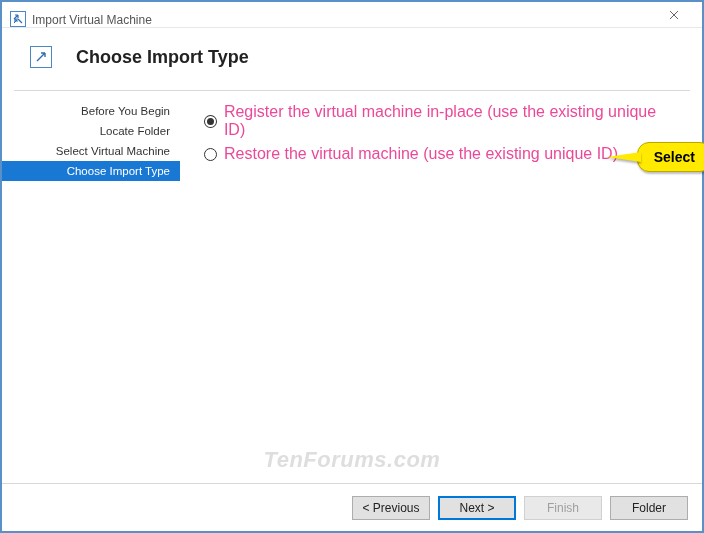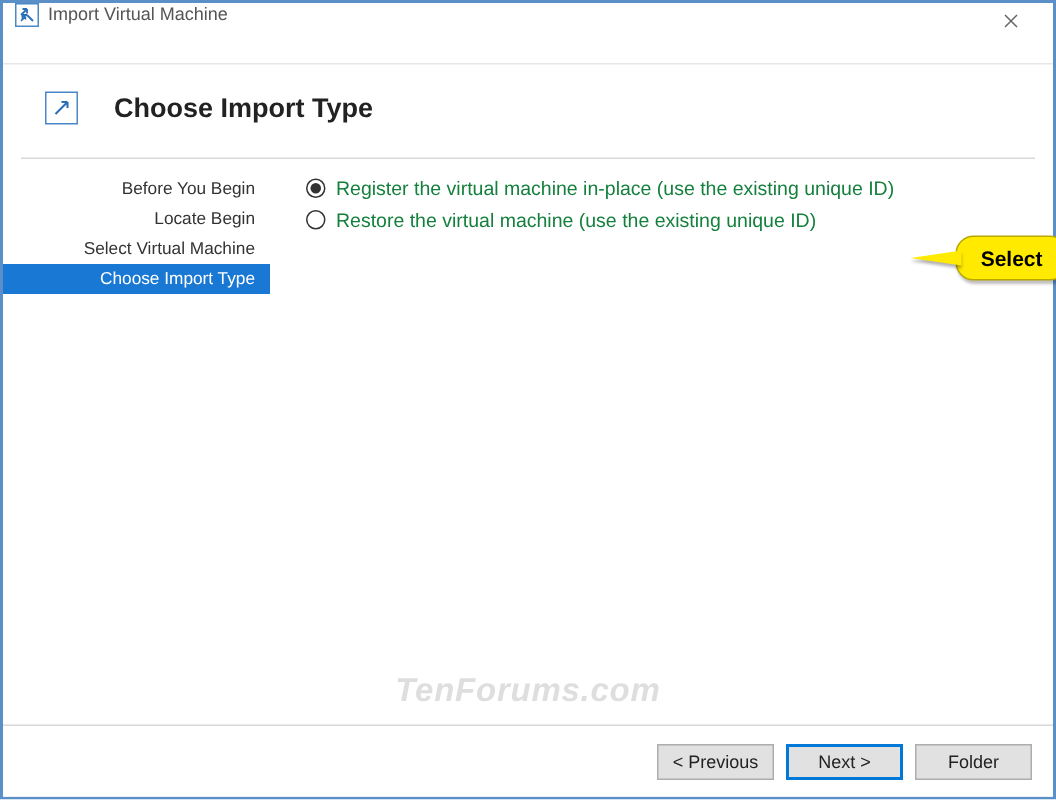--- a/index.html
+++ b/index.html
@@ -1,39 +1,39 @@
 <!DOCTYPE html>
 <html><head>
 <meta charset="utf-8">
 <style>
 * { box-sizing: border-box; margin: 0; padding: 0; }
 body { font-family: "Segoe UI", Tahoma, sans-serif; font-size: 12px; color: #000; background: #fff; width: 704px; height: 533px; position: relative; }
 .outer { border: 2px solid #5b8fc7; width: 704px; height: 533px; background: #fff; }
 .window { width: 700px; height: 529px; background: #fff; position: relative; }
-.titlebar { height: 41px; display: flex; align-items: flex-start; padding: 0 8px; border-bottom: 1px solid #e8e8e8; }
+.titlebar { height: 26px; display: flex; align-items: flex-end; padding: 0 8px; border-bottom: 1px solid #e8e8e8; }
 .title-icon { width: 16px; height: 16px; border: 1px solid #4a88c7; background: #fff; display: flex; align-items: center; justify-content: center; margin-right: 6px; }
 .title-icon svg { width: 10px; height: 10px; }
 .titlebar-text { font-size: 12px; color: #555; flex: 1; }
 .close-icon { width: 40px; height: 24px; display: flex; align-items: center; justify-content: center; color: #888; font-size: 14px; }
 .header { display: flex; align-items: center; padding: 18px 0 22px 28px; }
 .header-icon { width: 22px; height: 22px; border: 1px solid #4a88c7; background: #fff; display: flex; align-items: center; justify-content: center; margin-right: 24px; }
 .header-icon svg { width: 14px; height: 14px; }
 .header-title { font-size: 18px; color: #222; font-weight: 600; }
 .divider { height: 1px; background: #d8d8d8; margin: 0 12px; }
 .content { display: flex; height: 370px; }
 .sidebar { width: 178px; padding: 10px 0; text-align: right; }
 .side-item { padding: 4px 10px; font-size: 11.5px; color: #333; cursor: pointer; }
 .side-item.active { background: #1978d4; color: #fff; }
 .main { flex: 1; padding: 12px 24px 12px 24px; position: relative; }
 .prompt { font-size: 12px; color: #222; margin-bottom: 12px; }
 .radio-group { }
 .radio-row { display: flex; align-items: center; margin-bottom: 6px; }
 .radio-circle { width: 13px; height: 13px; border: 1px solid #333; border-radius: 50%; margin-right: 7px; display: flex; align-items: center; justify-content: center; background: #fff; }
 .radio-circle.checked::after { content: ""; width: 7px; height: 7px; background: #333; border-radius: 50%; display: block; }
-.radio-label { font-size: 13px; color: #15803d; }
+.radio-label { font-size: 16px; color: #ec4899; }
 .callout { position: absolute; top: 51px; right: -10px; display: flex; align-items: center; }
 .callout-tail { width: 0; height: 0; border-top: 5px solid transparent; border-bottom: 5px solid transparent; border-right: 34px solid #ffea00; filter: drop-shadow(0 2px 1px rgba(0,0,0,0.3)); }
 .callout-body { background: #ffea00; border: 1px solid #b8a800; border-radius: 12px; padding: 6px 16px; font-weight: bold; font-size: 14px; color: #000; box-shadow: 1px 2px 2px rgba(0,0,0,0.25); margin-left: -4px; }
 .buttonbar { position: absolute; bottom: 0; left: 0; right: 0; border-top: 1px solid #d8d8d8; height: 48px; display: flex; align-items: center; justify-content: flex-end; padding: 4px 14px; gap: 8px; background: #fff; }
 .btn { min-width: 78px; height: 24px; font-size: 12px; background: #e1e1e1; border: 1px solid #adadad; cursor: pointer; display: flex; align-items: center; justify-content: center; color: #222; }
 .btn.default { background: #e1e1e1; border: 2px solid #0078d7; text-align: right; }
 .btn.disabled { color: #a0a0a0; border: 1px solid #d0d0d0; background: #e9e9e9; }
 .watermark { position: absolute; left: 0; right: 0; bottom: 58px; text-align: center; font-size: 22px; font-weight: bold; color: rgba(160,160,160,0.35); letter-spacing: 0.5px; text-shadow: 0 1px 0 rgba(255,255,255,0.5); pointer-events: none; font-style: italic; }
 </style>
 </head>
@@ -64,21 +64,21 @@
           </svg>
     </span>
     <span class="header-title">Choose Import Type</span>
   </div>
 
   <div class="divider"></div>
 
   <div class="content">
     <div class="sidebar">
       <div class="side-item">Before You Begin</div>
-      <div class="side-item">Locate Begin</div>
+      <div class="side-item">Locate Folder</div>
       <div class="side-item">Select Virtual Machine</div>
       <div class="side-item active">Choose Import Type</div>
     </div>
 
     <div class="main">
       <div class="radio-group">
         <div class="radio-row">
           <span class="radio-circle checked"></span>
           <span class="radio-label">Register the virtual machine in-place (use the existing unique ID)</span>
         </div>
@@ -93,16 +93,17 @@
         <div class="callout-body">Select</div>
       </div>
     </div>
   </div>
 
   <div class="watermark">TenForums.com</div>
 
   <div class="buttonbar">
     <button class="btn">&lt; Previous</button>
     <button class="btn default">Next &gt;</button>
+    <button class="btn disabled">Finish</button>
     <button class="btn">Folder</button>
   </div>
 </div>
 </div>
 
 </body></html>

